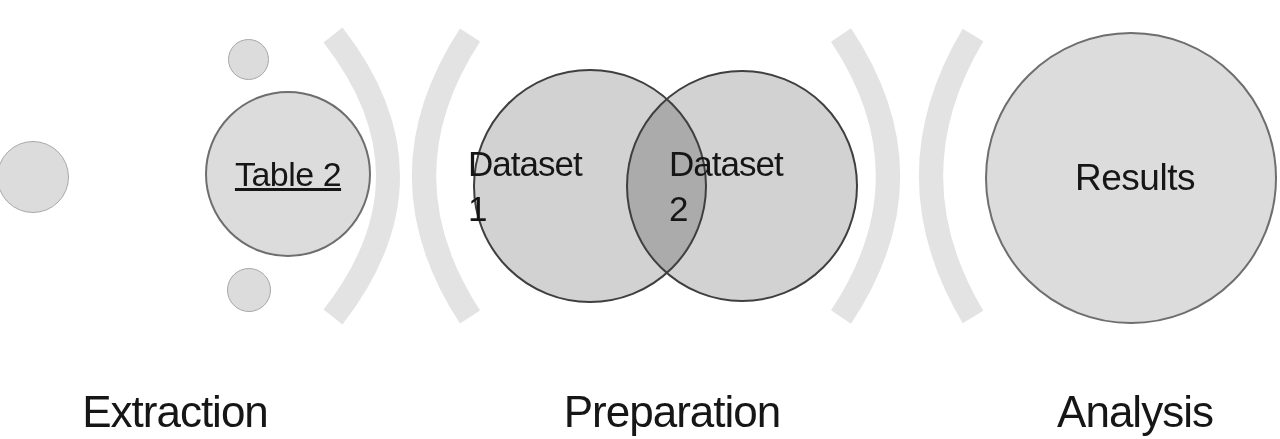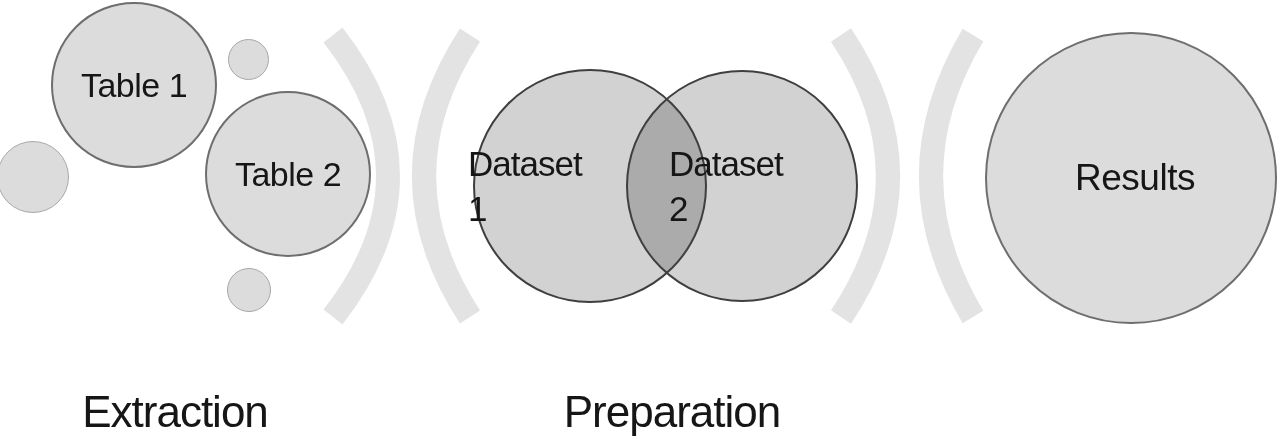--- a/index.html
+++ b/index.html
@@ -45,21 +45,21 @@
     align-items:center;
     justify-content:center;
   }
   .circle span{
     font-size:34px;
     letter-spacing:-0.5px;
     color:var(--text);
     white-space:nowrap;
   }
   .tbl1{left:51px;top:2px;width:166px;height:166px;}
-  .tbl2{left:205px;top:91px;width:166px;height:166px;}
+  .tbl2{left:205px;top:91px;width:166px;height:166px;text-decoration:underline;}
   .tbl3{left:52px;top:183px;width:168px;height:168px;}
   .results{left:985px;top:32px;width:292px;height:292px;}
   .results span{font-size:37px;margin-left:8px;}
   .bubble{
     position:absolute;
     border-radius:50%;
     background:var(--circle-fill);
     border:1.5px solid var(--small-stroke);
   }
   .bub-top{left:228px;top:39px;width:41px;height:41px;}
@@ -111,23 +111,20 @@
 
     <g>
       <circle cx="590" cy="186" r="116" fill="var(--venn-fill)"></circle>
       <circle cx="742" cy="186" r="115" fill="var(--venn-fill)"></circle>
       <circle cx="742" cy="186" r="115" fill="var(--venn-overlap)" clip-path="url(#clip-ds1)"></circle>
       <circle cx="590" cy="186" r="116" fill="none" stroke="var(--venn-stroke)" stroke-width="2"></circle>
       <circle cx="742" cy="186" r="115" fill="none" stroke="var(--venn-stroke)" stroke-width="2"></circle>
     </g>
   </svg>
 
-  <div class="circle tbl1">
-    <span>Table 1</span>
-  </div>
   <div class="circle tbl2">
     <span>Table 2</span>
   </div>
   <div class="bubble bub-top"></div>
   <div class="bubble bub-left"></div>
   <div class="bubble bub-bottom"></div>
 
   <div class="dataset-label ds1">
     <div>Dataset</div>
     <div>1</div>
@@ -136,14 +133,15 @@
     <div>Dataset</div>
     <div>2</div>
   </div>
 
   <div class="circle results">
     <span>Results</span>
   </div>
 
   <div class="stage-label stg-extraction">Extraction</div>
   <div class="stage-label stg-preparation">Preparation</div>
+  <div class="stage-label stg-analysis">Analysis</div>
 
 </div>
 
 </body></html>

